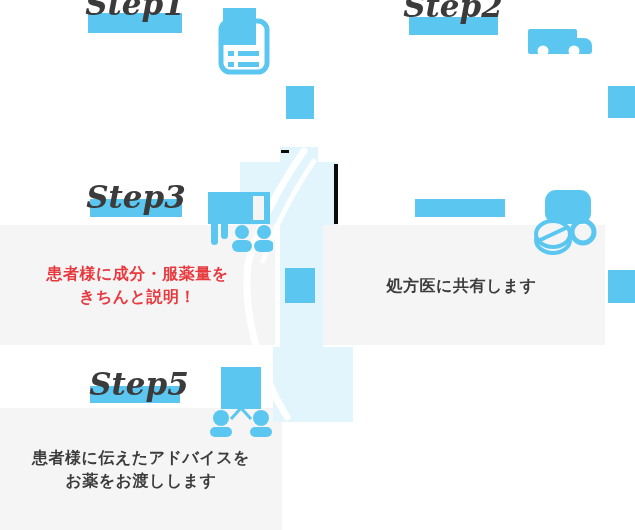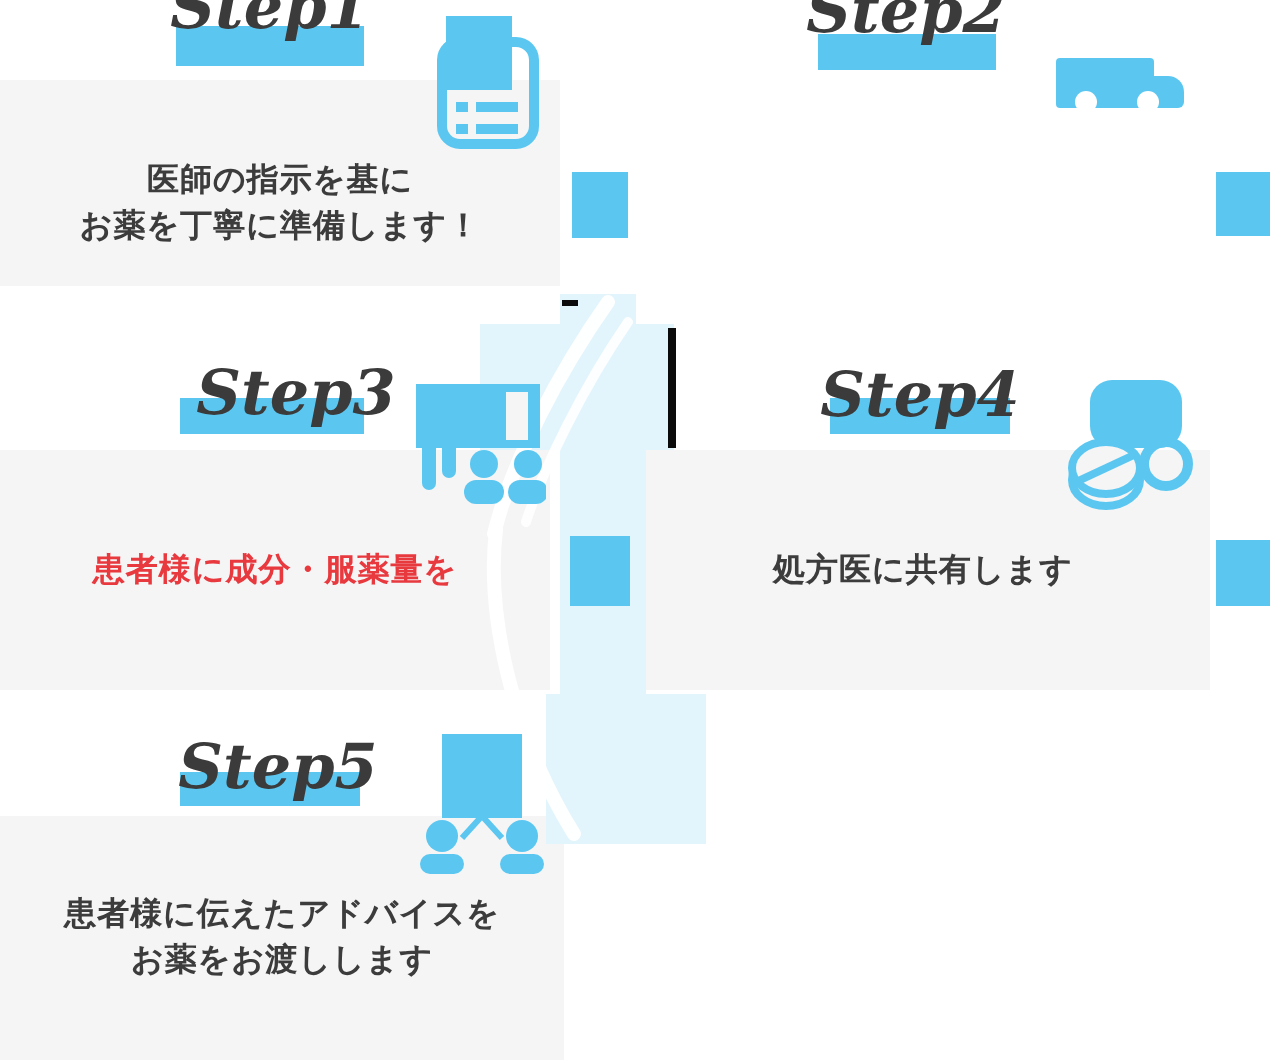--- a/index.html
+++ b/index.html
@@ -24,21 +24,21 @@
   #tag4{left:415px;top:199px;width:90px;height:18px;}
   #tag5{left:90px;top:386px;width:90px;height:17px;}
   
   .script-text{
     position:absolute;z-index:6;width:150px;text-align:center;
     font-family:"DejaVu Serif","Liberation Serif",serif;font-style:italic;font-weight:bold;
     font-size:31px;color:#3B3B3B;line-height:34px;white-space:nowrap;
   }
   #script1{left:60px;top:-13px;}
   #script2{left:378px;top:-11px;}
-  #script3{left:73px;top:180px;font-style:italic;}
+  #script3{left:61px;top:180px;font-style:italic;}
   #script4{left:385px;top:181px;}
   #script5{left:64px;top:367px;}
   
   .band{position:absolute;background:#E2F4FC;z-index:2;}
   #band-a{left:280px;top:147px;width:38px;height:15px;}
   #band-b{left:240px;top:162px;width:97px;height:63px;}
   #band-c{left:280px;top:225px;width:43px;height:122px;}
   #band-d{left:273px;top:347px;width:80px;height:75px;}
   
   #swirl{position:absolute;left:230px;top:145px;z-index:3;}
@@ -58,29 +58,24 @@
   #icon2{left:525px;top:25px;}
   #icon3{left:205px;top:188px;}
   #icon4{left:531px;top:190px;}
   #icon5{left:210px;top:367px;}
 </style>
 </head>
 <body>
 
 <div class="canvas">
 
-  <div class="card" id="card1">
-    <div class="card-text">
-      <div>医師の指示を基に</div>
-      <div>お薬を丁寧に準備します！</div>
-    </div>
-  </div>
   <div class="card" id="card3">
     <div class="card-text red">
       <div>患者様に成分・服薬量を</div>
+      <div>きちんと説明！</div>
     </div>
   </div>
   <div class="card" id="card4">
     <div class="card-text">
       <div>処方医に共有します</div>
     </div>
   </div>
   <div class="card" id="card5">
     <div class="card-text">
       <div>患者様に伝えたアドバイスを</div>
@@ -109,21 +104,20 @@
 
   <div class="step-tag" id="tag1"></div>
   <div class="step-tag" id="tag2"></div>
   <div class="step-tag" id="tag3"></div>
   <div class="step-tag" id="tag4"></div>
   <div class="step-tag" id="tag5"></div>
 
   <div class="script-text" id="script1">Step1</div>
   <div class="script-text" id="script2">Step2</div>
   <div class="script-text" id="script3">Step3</div>
-  <div class="script-text" id="script4">Step4</div>
   <div class="script-text" id="script5">Step5</div>
 
   <svg class="icon" id="icon1" width="52" height="67" viewBox="0 0 52 67">
     <rect x="3" y="13" width="46" height="51" rx="9" fill="none" stroke="#5BC7F1" stroke-width="5"></rect>
     <rect x="5" y="0" width="33" height="37" fill="#5BC7F1"></rect>
     <rect x="10" y="43" width="6" height="5" fill="#5BC7F1"></rect>
     <rect x="20" y="43" width="21" height="5" fill="#5BC7F1"></rect>
     <rect x="10" y="54" width="6" height="5" fill="#5BC7F1"></rect>
     <rect x="20" y="54" width="21" height="5" fill="#5BC7F1"></rect>
   </svg>

